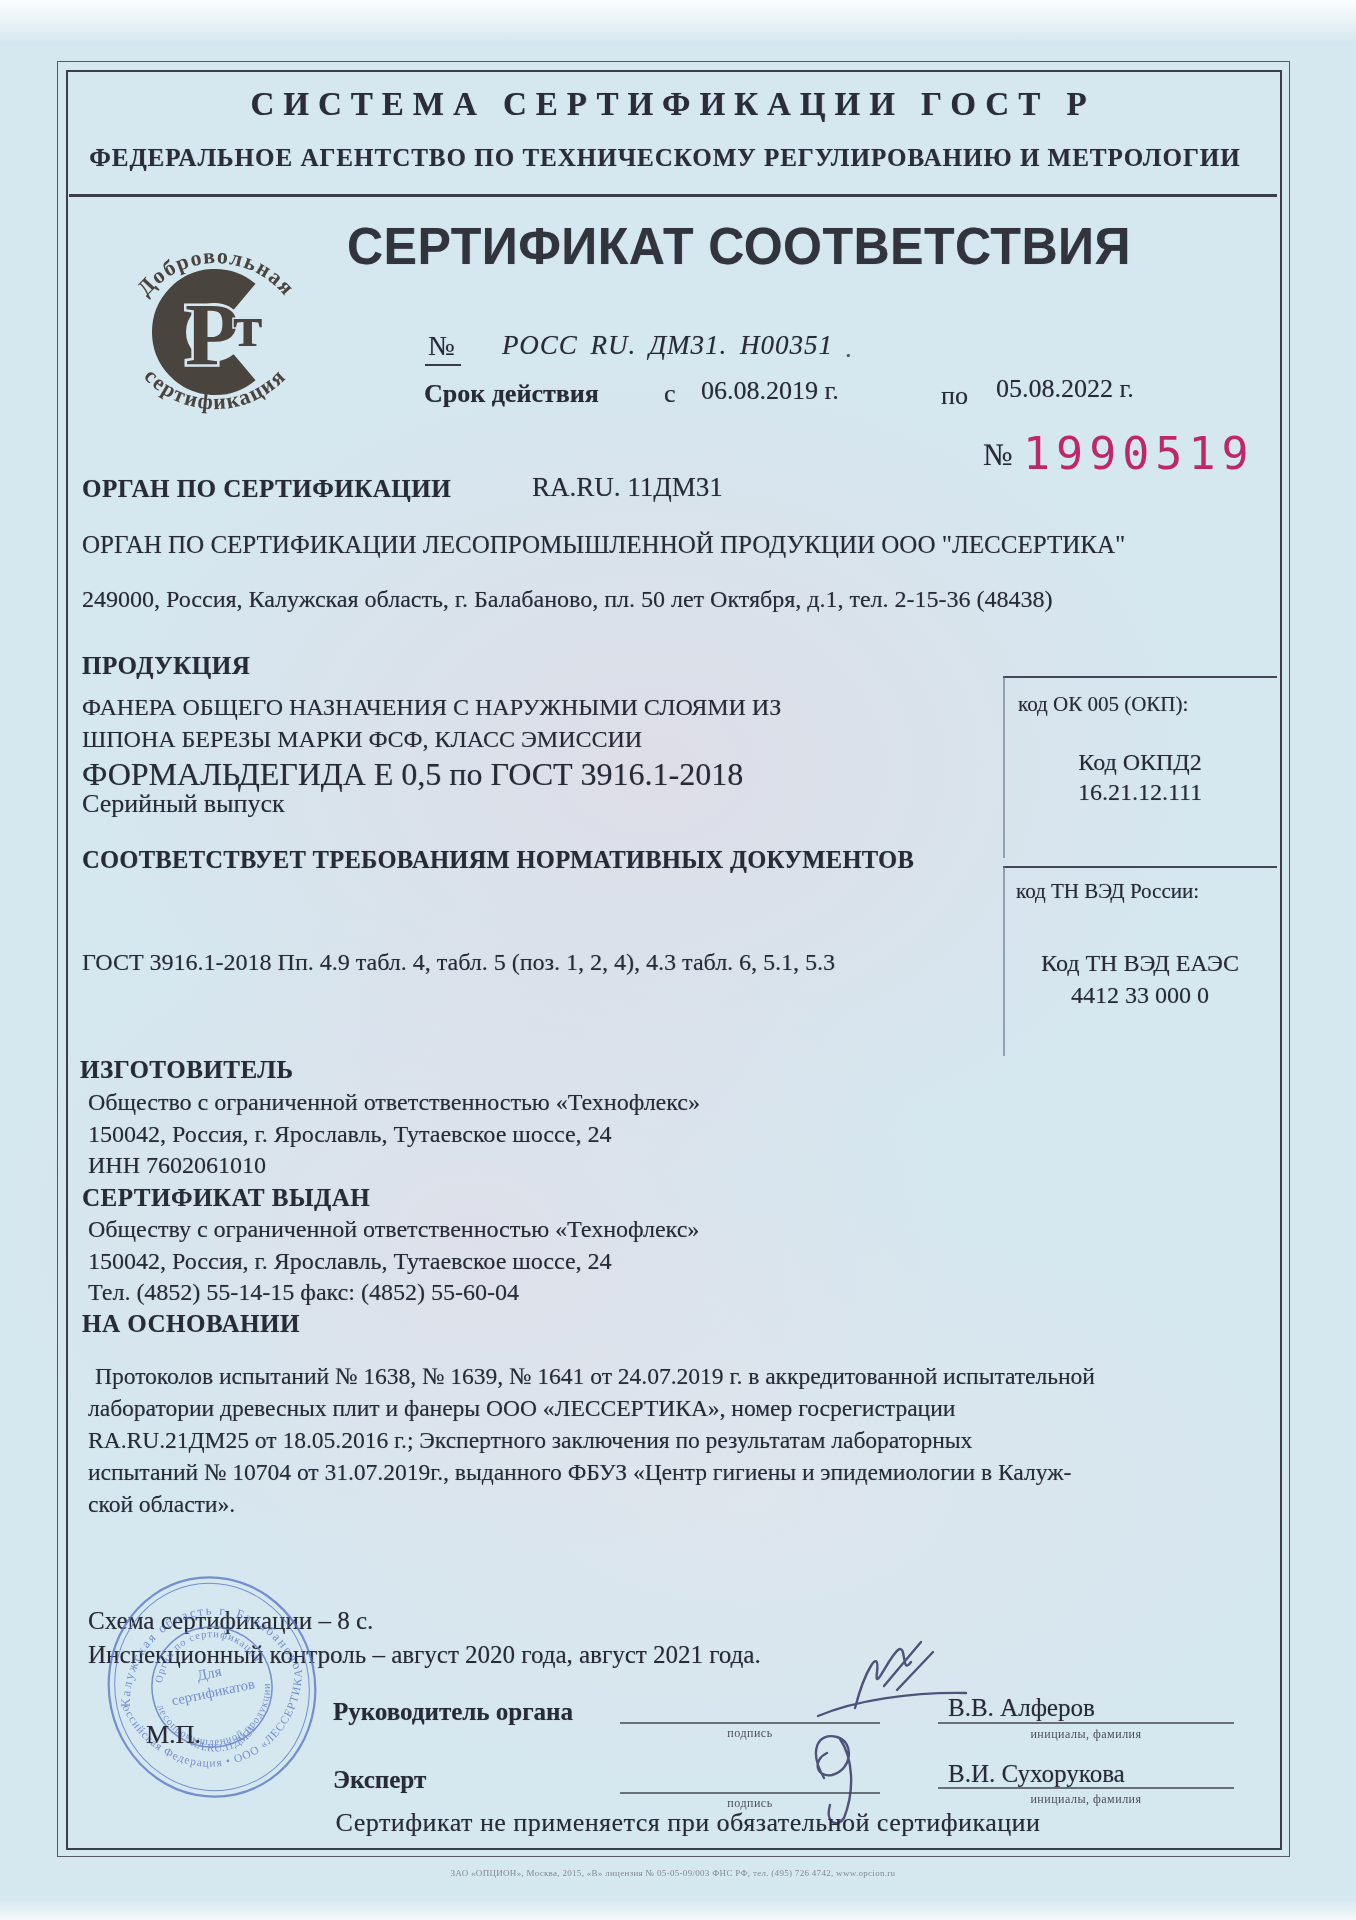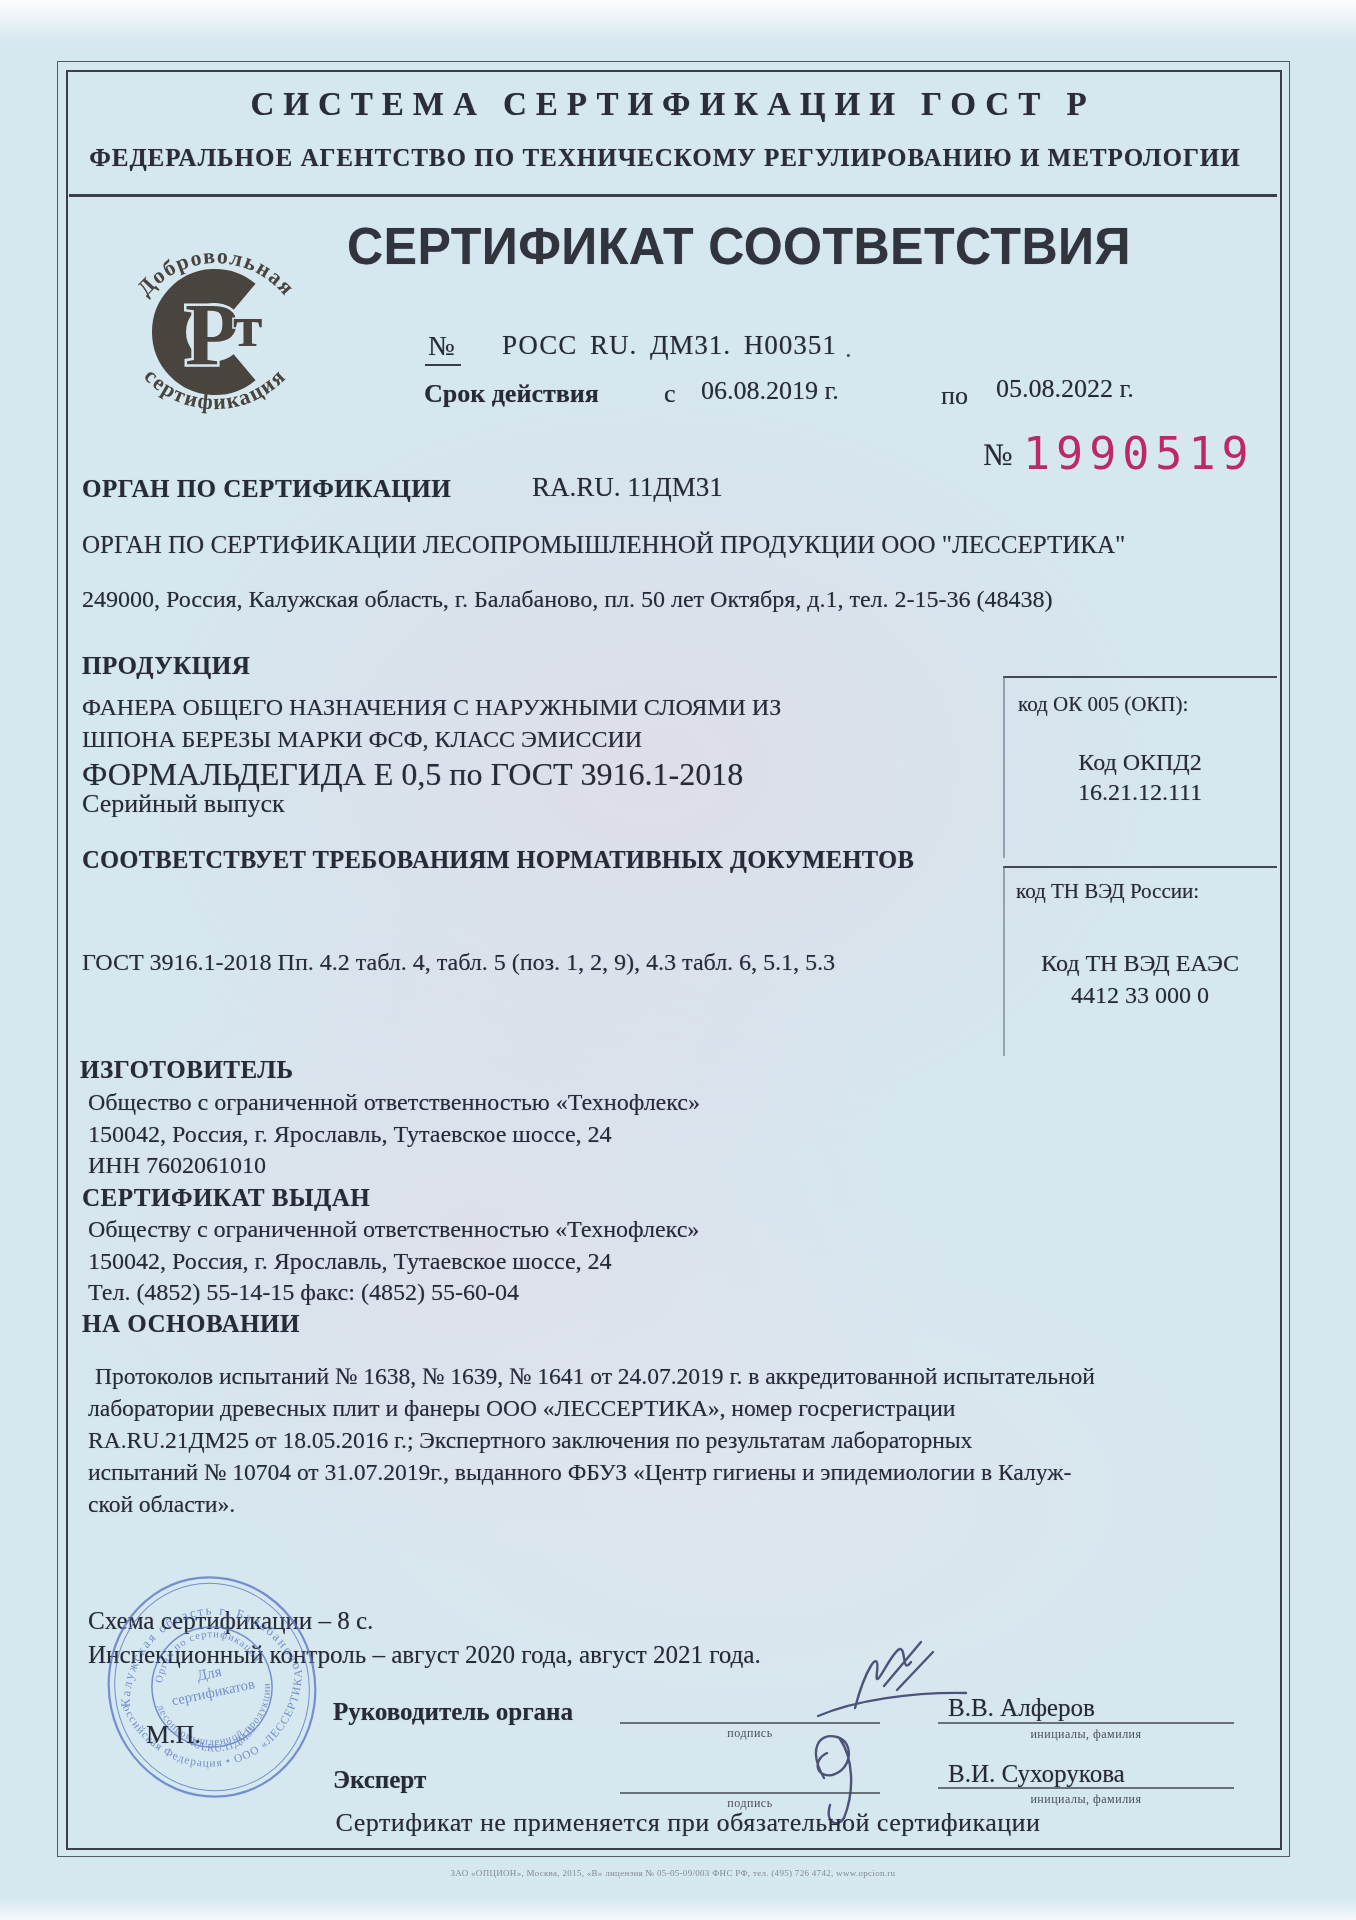--- a/index.html
+++ b/index.html
@@ -56,21 +56,21 @@
     </text>
     <text font-family="Liberation Serif, serif" font-weight="bold" font-size="22" letter-spacing="1.5" fill="#4a443e">
       <textPath href="#arcBot" startOffset="50%" text-anchor="middle">сертификация</textPath>
     </text>
   </svg>
 
   <div class="abs tx" style="left:347px;top:216px;font-family:'Liberation Sans',sans-serif;font-weight:bold;font-size:50px;letter-spacing:.5px;color:#31343c;transform:scaleY(1.04);transform-origin:left top;">СЕРТИФИКАТ СООТВЕТСТВИЯ</div>
 
   <div class="abs tx" style="left:428px;top:330px;font-size:28px;">№</div>
   <div class="abs" style="left:425px;top:364px;width:36px;height:1.5px;background:#3a3d46;"></div>
-  <div class="abs tx" style="left:502px;top:330px;font-size:27px;letter-spacing:1px;word-spacing:5px;">РОСС RU. ДМ31. Н00351</div>
+  <div class="abs tx" style="left:502px;top:330px;font-size:27px;letter-spacing:1px;word-spacing:5px;font-style:italic;">РОСС RU. ДМ31. Н00351</div>
   <div class="abs tx" style="left:845px;top:334px;font-size:26px;color:#4a4f58;">.</div>
 
   <div class="abs tx b" style="left:424px;top:379px;font-size:26px;">Срок действия</div>
   <div class="abs tx" style="left:664px;top:379px;font-size:26px;">с</div>
   <div class="abs tx" style="left:701px;top:376px;font-size:26px;">06.08.2019 г.</div>
   <div class="abs tx" style="left:941px;top:381px;font-size:26px;">по</div>
   <div class="abs tx" style="left:996px;top:374px;font-size:26px;">05.08.2022 г.</div>
 
   <div class="abs tx" style="left:983px;top:437px;font-size:31px;">№</div>
   <div class="abs" style="left:1023px;top:427px;font-family:'DejaVu Sans Mono',monospace;font-size:45px;letter-spacing:6px;color:#be185d;opacity:.92;">1990519</div>
@@ -86,21 +86,21 @@
   <div class="abs tx" style="left:82px;top:756px;font-size:32px;">ФОРМАЛЬДЕГИДА  Е 0,5 по ГОСТ 3916.1-2018</div>
   <div class="abs tx" style="left:82px;top:789px;font-size:26px;">Серийный выпуск</div>
 
   <div class="abs box-rule" style="left:1003px;top:676px;width:274px;"></div>
   <div class="abs vfaint" style="left:1003px;top:676px;height:182px;"></div>
   <div class="abs tx boxlabel" style="left:1018px;top:692px;">код ОК 005 (ОКП):</div>
   <div class="abs tx boxcode center" style="left:1003px;top:749px;width:274px;">Код ОКПД2</div>
   <div class="abs tx boxcode center" style="left:1003px;top:779px;width:274px;">16.21.12.111</div>
 
   <div class="abs tx b" style="left:82px;top:846px;font-size:24.5px;letter-spacing:.3px;">СООТВЕТСТВУЕТ ТРЕБОВАНИЯМ НОРМАТИВНЫХ ДОКУМЕНТОВ</div>
-  <div class="abs tx" style="left:82px;top:949px;font-size:24px;">ГОСТ 3916.1-2018 Пп. 4.2 табл. 4, табл. 5 (поз. 1, 2, 9), 4.3 табл. 6, 5.1, 5.3</div>
+  <div class="abs tx" style="left:82px;top:949px;font-size:24px;">ГОСТ 3916.1-2018 Пп. 4.9 табл. 4, табл. 5 (поз. 1, 2, 4), 4.3 табл. 6, 5.1, 5.3</div>
 
   <div class="abs box-rule" style="left:1003px;top:866px;width:274px;"></div>
   <div class="abs vfaint" style="left:1003px;top:866px;height:190px;"></div>
   <div class="abs tx boxlabel" style="left:1016px;top:879px;">код ТН ВЭД России:</div>
   <div class="abs tx boxcode center" style="left:1003px;top:950px;width:274px;">Код ТН ВЭД ЕАЭС</div>
   <div class="abs tx boxcode center" style="left:1003px;top:982px;width:274px;">4412 33 000 0</div>
 
   <div class="abs tx b" style="left:80px;top:1056px;font-size:25px;letter-spacing:.5px;">ИЗГОТОВИТЕЛЬ</div>
   <div class="abs tx" style="left:88px;top:1089px;font-size:24px;">Общество  с ограниченной ответственностью «Технофлекс»</div>
   <div class="abs tx" style="left:88px;top:1121px;font-size:24px;">150042, Россия, г. Ярославль, Тутаевское шоссе, 24</div>

